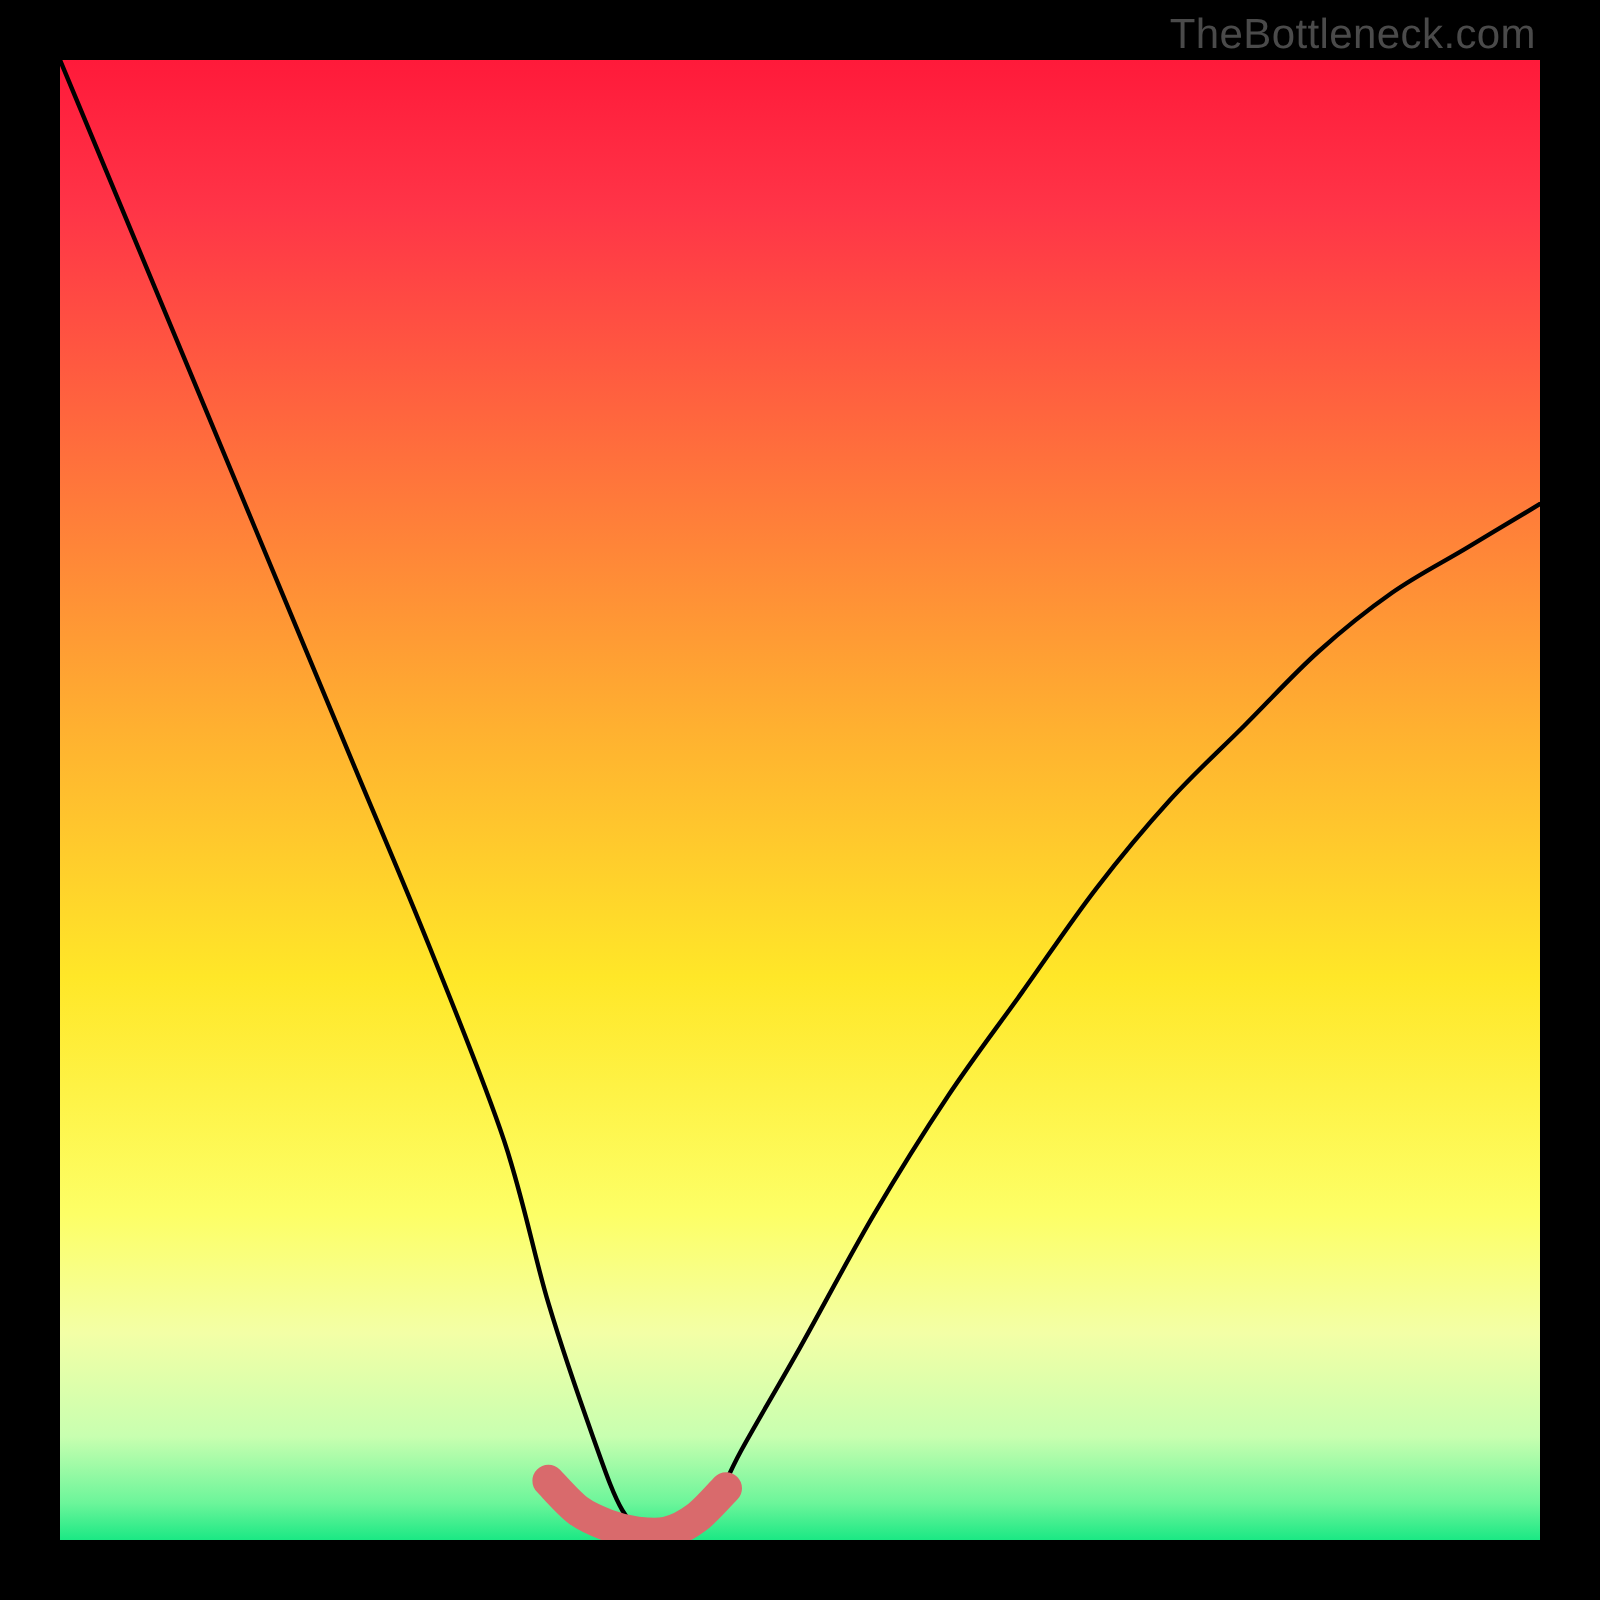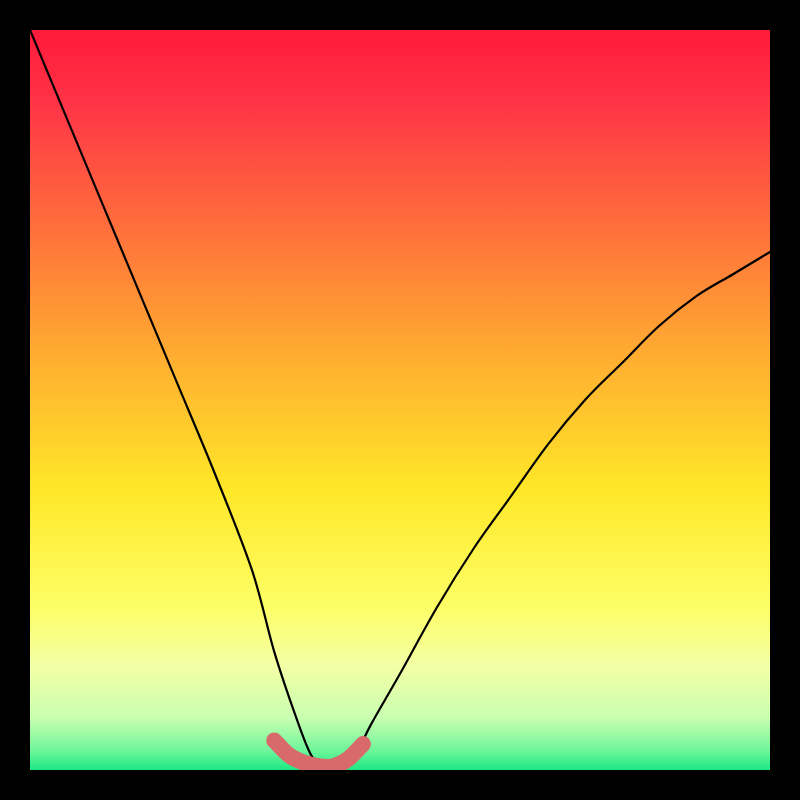--- a/index.html
+++ b/index.html
@@ -73,13 +73,14 @@
       </defs>
       <rect x="0" y="0" width="740" height="740" fill="url(#grad)"></rect>
     </svg>
 
     <svg class="curve" viewBox="0 0 740 740" preserveAspectRatio="none">
       <path id="main-curve" fill="none" stroke="#000" stroke-width="2.2" stroke-linecap="round" stroke-linejoin="round" d="M 0 0 C 6.166666666666667 14.799999999999992, 24.666666666666664 59.199999999999946, 37 88.79999999999995 C 49.333333333333336 118.39999999999996, 61.666666666666664 148.00000000000003, 74 177.60000000000002 C 86.33333333333333 207.20000000000002, 98.66666666666667 236.79999999999998, 111 266.4 C 123.33333333333333 296, 135.66666666666666 325.59999999999997, 148 355.2 C 160.33333333333334 384.8, 172.66666666666666 413.16666666666663, 185 444 C 197.33333333333334 474.83333333333337, 212.13333333333333 510.6, 222 540.2 C 231.86666666666667 569.8000000000001, 236.8 596.9333333333334, 244.20000000000002 621.6 C 251.60000000000002 646.2666666666667, 260.2333333333333 670.9333333333334, 266.4 688.2 C 272.56666666666666 705.4666666666667, 276.26666666666665 716.5666666666667, 281.2 725.2 C 286.1333333333333 733.8333333333334, 291.06666666666666 737.5333333333333, 296 740 C 300.93333333333334 742.4666666666667, 305.8666666666667 742.4666666666667, 310.8 740 C 315.73333333333335 737.5333333333333, 320.6666666666667 732.6, 325.6 725.2 C 330.53333333333336 717.8000000000001, 333.00000000000006 709.1666666666667, 340.40000000000003 695.6 C 347.8 682.0333333333333, 358.9 663.5333333333333, 370 643.8 C 381.1 624.0666666666666, 394.66666666666674 598.1666666666667, 407.00000000000006 577.2 C 419.33333333333337 556.2333333333333, 431.6666666666667 536.5, 444 518 C 456.3333333333333 499.5, 468.6666666666667 483.46666666666664, 481 466.2 C 493.3333333333333 448.93333333333334, 505.6666666666667 430.4333333333333, 518 414.4 C 530.3333333333334 398.3666666666667, 542.6666666666666 383.56666666666666, 555 370 C 567.3333333333334 356.43333333333334, 579.6666666666666 345.33333333333326, 592 332.99999999999994 C 604.3333333333334 320.66666666666663, 616.6666666666666 307.1, 629 296 C 641.3333333333334 284.9, 653.6666666666666 275.0333333333333, 666 266.4 C 678.3333333333334 257.76666666666665, 690.6666666666666 251.6, 703 244.2 C 715.3333333333334 236.79999999999998, 733.8333333333334 225.7, 740 222"></path>
       <path id="highlight-curve" fill="none" stroke="#d96a6c" stroke-width="16" stroke-linecap="round" stroke-linejoin="round" d="M 244.20000000000002 710.4 C 246.66666666666669 712.8666666666667, 254.06666666666666 721.5, 259 725.2 C 263.93333333333334 728.9000000000001, 268.8666666666667 730.75, 273.8 732.6 C 278.73333333333335 734.45, 283.6666666666667 735.6833333333333, 288.6 736.3 C 293.53333333333336 736.9166666666666, 298.46666666666664 737.5333333333333, 303.4 736.3 C 308.3333333333333 735.0666666666666, 313.26666666666665 732.5999999999999, 318.2 728.9 C 323.1333333333333 725.2, 330.5333333333333 716.5666666666667, 333 714.1"></path>
     </svg>
   </div>
 
+  <div class="attr">TheBottleneck.com</div>
 </div>
 
 </body></html>

